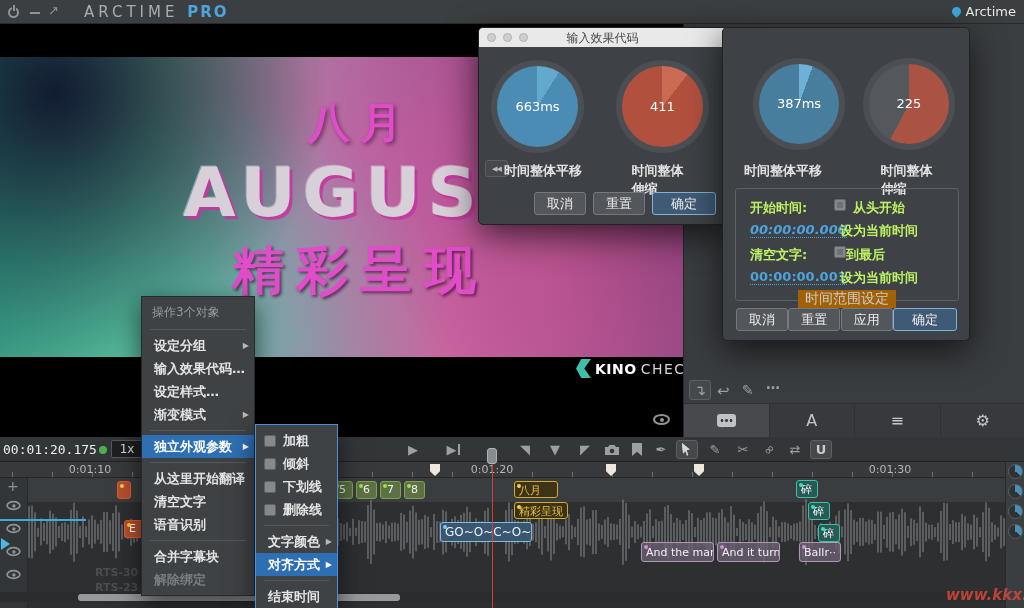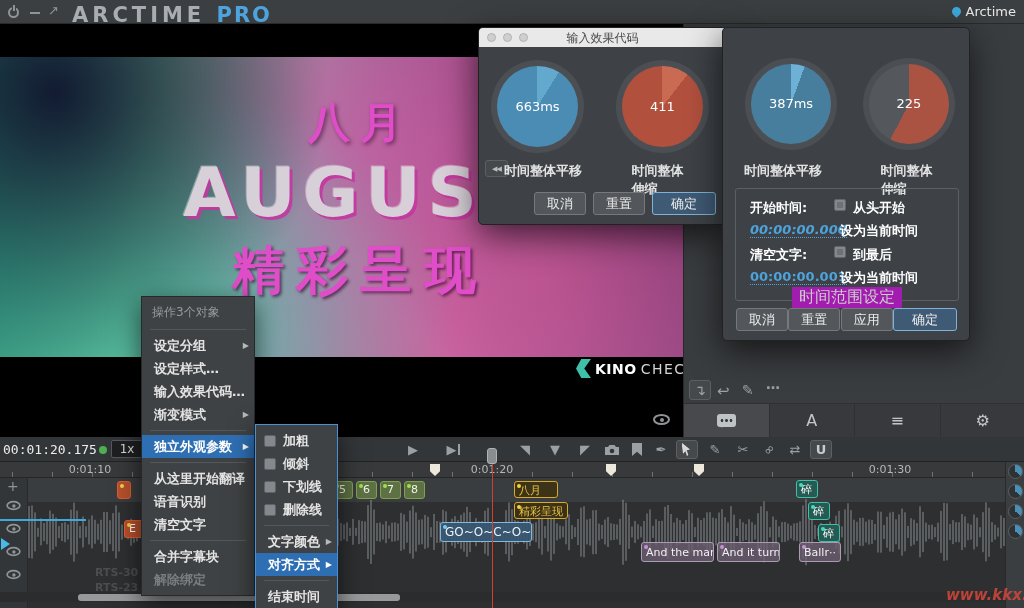--- a/index.html
+++ b/index.html
@@ -7,21 +7,21 @@
   body { font-family:"DejaVu Sans","Liberation Sans",sans-serif; }
   .app { position:relative; width:1024px; height:608px; overflow:hidden; background:#2f3133; }
   .abs { position:absolute; }
 
   
   .titlebar { left:0; top:0; width:1024px; height:24px; background:#3c3f41; border-bottom:1px solid #2a2a2a; z-index:5; }
   .power { left:8px; top:7px; width:11px; height:11px; border:2px solid #8f9496; border-radius:50%; }
   .power::after { content:''; position:absolute; left:2.5px; top:-4px; width:2px; height:6px; background:#8f9496; box-shadow:0 0 0 1px #3c3f41; }
   .minbar { left:30px; top:12px; width:10px; height:2px; background:#8f9496; }
   .expand { left:48px; top:3px; color:#8f9496; font-size:13px; }
-  .logo { left:72px; top:3px; font-size:21px; letter-spacing:4px; color:#a7adb1; font-weight:bold; }
+  .logo { left:84px; top:3px; font-size:15px; letter-spacing:4px; color:#a7adb1; font-weight:normal; }
   .logo b { color:#4da3dc; letter-spacing:2px; }
   .account { right:8px; top:4px; color:#e8e8e8; font-size:13px; display:flex; align-items:center; gap:5px; }
   .drop { width:9px; height:9px; background:#3da8dc; border-radius:50% 50% 50% 0; transform:rotate(-45deg); }
 
   
   .videoarea { left:0; top:24px; width:683px; height:413px; background:#000; z-index:1; }
   .nebula { position:absolute; left:0; top:33px; width:683px; height:300px;
     background:
       radial-gradient(circle at 8% 12%, rgba(15,20,45,.95), transparent 40%),
       radial-gradient(circle at 30% 95%, rgba(60,230,190,.45), transparent 45%),
@@ -103,22 +103,22 @@
   .dtitle .tt { position:absolute; width:100%; text-align:center; top:2px; font-size:12px; color:#4a4a4a; }
   .mc { position:absolute; top:5px; width:9px; height:9px; border-radius:50%; background:#cfcfcf; border:1px solid #b2b2b2; }
   .ring { position:absolute; border-radius:50%; background:#4b4f53; }
   .knob { position:absolute; left:6px; top:6px; right:6px; bottom:6px; border-radius:50%; }
   .kval { position:absolute; width:100%; text-align:center; top:50%; transform:translateY(-55%); color:#fff; font-size:13px; }
   .klabel { position:absolute; color:#e3e3e3; font-size:13px; font-weight:bold; transform:translateX(-50%); }
   .btn { height:23px; padding:0 12px; background:#53575b; border:1px solid #75797d; border-radius:3px; color:#ececec; font-size:13px; display:flex; align-items:center; justify-content:center; }
   .btn.primary { background:#3f5a74; border:1px solid #7fb2d9; padding:0 18px; }
   .rwbox { position:absolute; width:23px; height:17px; background:#46494c; border:1px solid #5d6063; border-radius:3px; color:#b8bcbf; font-size:7px; letter-spacing:-1px; display:flex; align-items:center; justify-content:center; }
   .fieldset { position:absolute; border:1px solid #5c6064; border-radius:3px; }
-  .flegend { position:absolute; left:50%; bottom:-8px; transform:translateX(-50%); background:#a21caf; padding:0 7px; color:#cbcbcb; font-size:16px; white-space:nowrap; }
-  .flabel { position:absolute; color:#ffffff; font-size:13px; font-weight:bold; white-space:nowrap; }
+  .flegend { position:absolute; left:50%; bottom:-8px; transform:translateX(-50%); background:#a16207; padding:0 7px; color:#cbcbcb; font-size:14px; white-space:nowrap; }
+  .flabel { position:absolute; color:#bef264; font-size:13px; font-weight:bold; white-space:nowrap; }
   .ftime { position:absolute; color:#4da3dc; font-size:13px; font-weight:bold; border-bottom:1px dotted #4da3dc; white-space:nowrap; }
   .cb { position:absolute; width:12px; height:12px; background:#85898d; border:1px solid #63676b; border-radius:2px; }
   .cb::after { content:''; position:absolute; inset:2px; background:#6e7276; }
 
   
   .menu { background:#3f4244; border:1px solid #27292b; box-shadow:0 8px 24px rgba(0,0,0,.6); z-index:30; padding:4px 0; }
   .mhead { padding:3px 10px 4px; color:#97999b; font-size:12px; }
   .mi { position:relative; height:23px; display:flex; align-items:center; padding:0 18px 0 12px; color:#e4e4e4; font-size:13px; font-weight:bold; white-space:nowrap; }
   .mi .arr { position:absolute; right:5px; font-size:8px; color:#b8b8b8; }
   .mi.hl { background:#2e6fb3; color:#fff; }
@@ -652,84 +652,84 @@
     <span class="klabel" style="left:64px;top:134px;">时间整体平移</span>
     <span class="klabel" style="left:184px;top:134px;">时间整体伸缩</span>
     <div style="position:absolute;right:10px;bottom:9px;display:flex;gap:7px;">
       <span class="btn">取消</span>
       <span class="btn">重置</span>
       <span class="btn primary">确定</span>
     </div>
   </div>
 
   <div class="abs dialog" style="left:722px;top:27px;width:248px;height:314px;z-index:21;">
-    <div class="ring" style="left:22px;top:30px;width:92px;height:92px;">
+    <div class="ring" style="left:30px;top:30px;width:92px;height:92px;">
       <div class="knob" style="background: conic-gradient(rgb(109, 178, 214) 0deg, rgb(109, 178, 214) 20deg, rgb(71, 126, 157) 20deg, rgb(71, 126, 157) 360deg);">
         <span class="kval">387ms</span>
       </div>
     </div>
     <div class="ring" style="left:140px;top:30px;width:92px;height:92px;">
       <div class="knob" style="background: conic-gradient(rgb(170, 83, 66) 0deg, rgb(170, 83, 66) 208deg, rgb(84, 88, 92) 208deg, rgb(84, 88, 92) 360deg);">
         <span class="kval">225</span>
       </div>
     </div>
     <span class="klabel" style="left:60px;top:134px;">时间整体平移</span>
     <span class="klabel" style="left:187px;top:134px;">时间整体伸缩</span>
     <div class="fieldset" style="left:12px;top:160px;width:224px;height:113px;">
       <span class="flabel" style="left:14px;top:10px;">开始时间:</span>
       <span class="cb" style="left:98px;top:10px;"></span>
       <span class="flabel" style="left:117px;top:10px;">从头开始</span>
       <span class="ftime" style="left:14px;top:33px;font-style:italic;">00:00:00.000</span>
       <span class="flabel" style="left:104px;top:33px;">设为当前时间</span>
       <span class="flabel" style="left:14px;top:57px;">清空文字:</span>
       <span class="cb" style="left:98px;top:57px;"></span>
-      <span class="flabel" style="left:117px;top:57px;">到最后</span>
+      <span class="flabel" style="left:110px;top:57px;">到最后</span>
       <span class="ftime" style="left:14px;top:80px;">00:00:00.001</span>
       <span class="flabel" style="left:104px;top:80px;">设为当前时间</span>
       <span class="flegend">时间范围设定</span>
     </div>
     <div style="position:absolute;left:13px;right:12px;bottom:9px;display:flex;justify-content:space-between;">
       <span class="btn">取消</span>
       <span class="btn">重置</span>
       <span class="btn">应用</span>
       <span class="btn primary">确定</span>
     </div>
   </div>
 
   <div class="abs menu" style="left:141px;top:296px;width:114px;">
     <div class="mhead">操作3个对象</div>
     <div class="msep"></div>
     <div class="mi">
         <span>设定分组</span>
         <span class="arr">▶</span>
       </div>
     <div class="mi">
+        <span>输入效果代码…</span>
+      </div>
+    <div class="mi">
         <span>设定样式…</span>
-      </div>
-    <div class="mi">
-        <span>输入效果代码…</span>
       </div>
     <div class="mi">
         <span>渐变模式</span>
         <span class="arr">▶</span>
       </div>
     <div class="msep"></div>
     <div class="mi hl">
         <span>独立外观参数</span>
         <span class="arr">▶</span>
       </div>
     <div class="msep"></div>
     <div class="mi">
         <span>从这里开始翻译</span>
       </div>
     <div class="mi">
+        <span>清空文字</span>
+      </div>
+    <div class="mi">
         <span>语音识别</span>
-      </div>
-    <div class="mi">
-        <span>清空文字</span>
       </div>
     <div class="msep"></div>
     <div class="mi">
         <span>合并字幕块</span>
       </div>
     <div class="mi disabled">
         <span>解除绑定</span>
       </div>
 
   </div>

